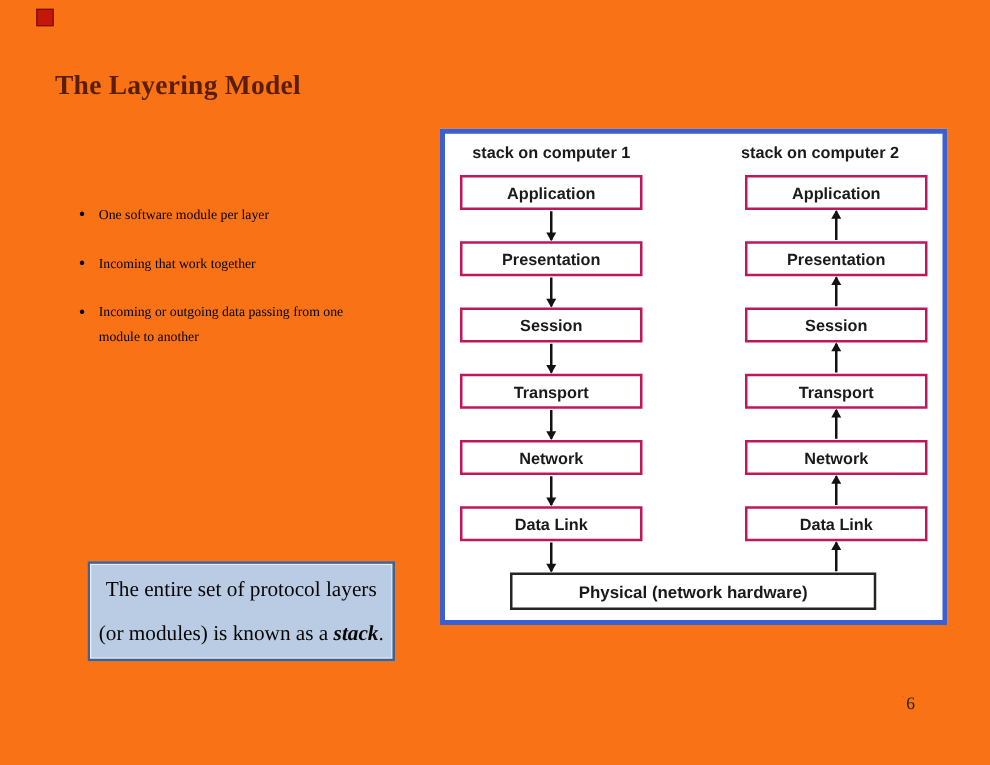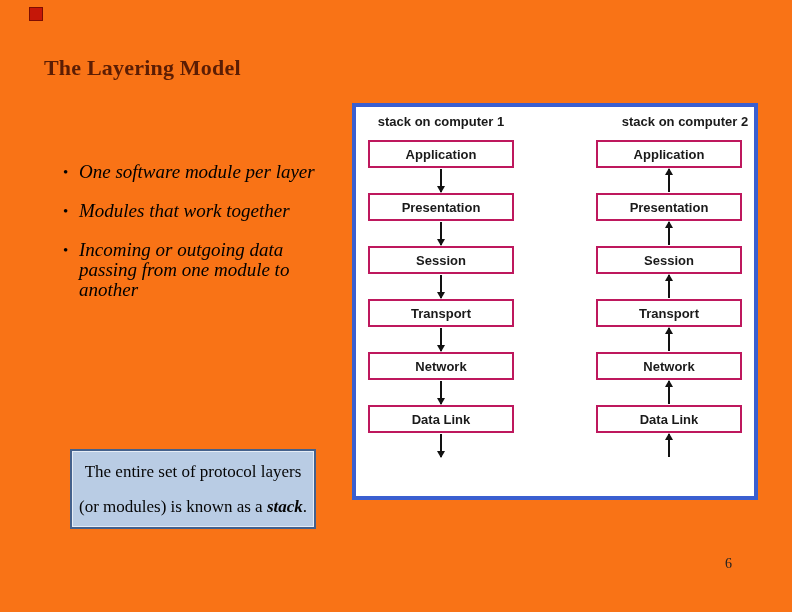--- a/index.html
+++ b/index.html
@@ -14,21 +14,21 @@
   .title{
     position:absolute;left:44px;top:55px;
     font-size:22px;font-weight:bold;color:#5b1d04;letter-spacing:.2px;
   }
   .intro{
     position:absolute;left:42px;top:103px;width:262px;
     font-size:16.5px;line-height:21px;color:#000;
   }
   .bullet{position:absolute;display:flex;color:#000;}
   .bullet .marker{width:16px;font-size:15px;line-height:20px;}
-  .bullet .text{font-size:19px;line-height:20px;font-style:italic;}
+  .bullet .text{font-size:11px;line-height:20px;}
   .bullet.b1{left:63px;top:162px;}
   .bullet.b2{left:63px;top:201px;}
   .bullet.b3{left:63px;top:240px;}
   .bullet.b1 .text,.bullet.b2 .text{white-space:nowrap;}
   .bullet.b3 .text{width:214px;}
   .note{
     position:absolute;left:70px;top:449px;width:232px;height:73px;
     background:#b9cce4;border:2px solid #44618c;
     box-shadow:inset 0 0 0 1px #e6edf6;
     text-align:center;font-size:17px;line-height:35px;color:#050505;
@@ -38,21 +38,21 @@
   .diagram{
     position:absolute;left:352px;top:103px;width:398px;height:389px;
     border:4px solid #3a5fd0;background:#fff;
     font-family:"Liberation Sans", sans-serif;
   }
   .stack-header{
     position:absolute;top:7px;width:146px;text-align:center;
     font-weight:bold;font-size:13px;color:#1a1a1a;
   }
   .stack-header.left{left:12px;}
-  .stack-header.right{left:256px;}
+  .stack-header.right{left:227px;}
   .stack{position:absolute;top:33px;width:146px;}
   .stack.left{left:12px;}
   .stack.right{left:240px;}
   .layer-box{
     height:24px;border:2px solid #be185d;background:#fff;
     display:flex;align-items:center;justify-content:center;
     font-weight:bold;font-size:13px;color:#1a1a1a;
   }
   .gap{position:relative;height:25px;}
   .gap .line{
@@ -82,21 +82,21 @@
 
   <div class="title">The Layering Model</div>
 
 
   <div class="bullet b1">
     <span class="marker">•</span>
     <span class="text">One software module per layer</span>
   </div>
   <div class="bullet b2">
     <span class="marker">•</span>
-    <span class="text">Modules that work together</span>
+    <span class="text">Incoming that work together</span>
   </div>
   <div class="bullet b3">
     <span class="marker">•</span>
     <span class="text">Incoming or outgoing data passing from one module to another</span>
   </div>
 
   <div class="note">
     <span>The entire set of protocol layers (or modules) is known as a </span><span class="em">stack</span><span>.</span>
   </div>
 
@@ -164,17 +164,18 @@
           <div class="line"></div>
           <div class="head"></div>
         </div>
       <div class="layer-box">Data Link</div>
       <div class="gap up">
           <div class="line"></div>
           <div class="head"></div>
         </div>
     </div>
 
+    <div class="physical">Physical (network hardware)</div>
   </div>
 
   <div class="page-num">6</div>
 
 </div>
 
 </body></html>

